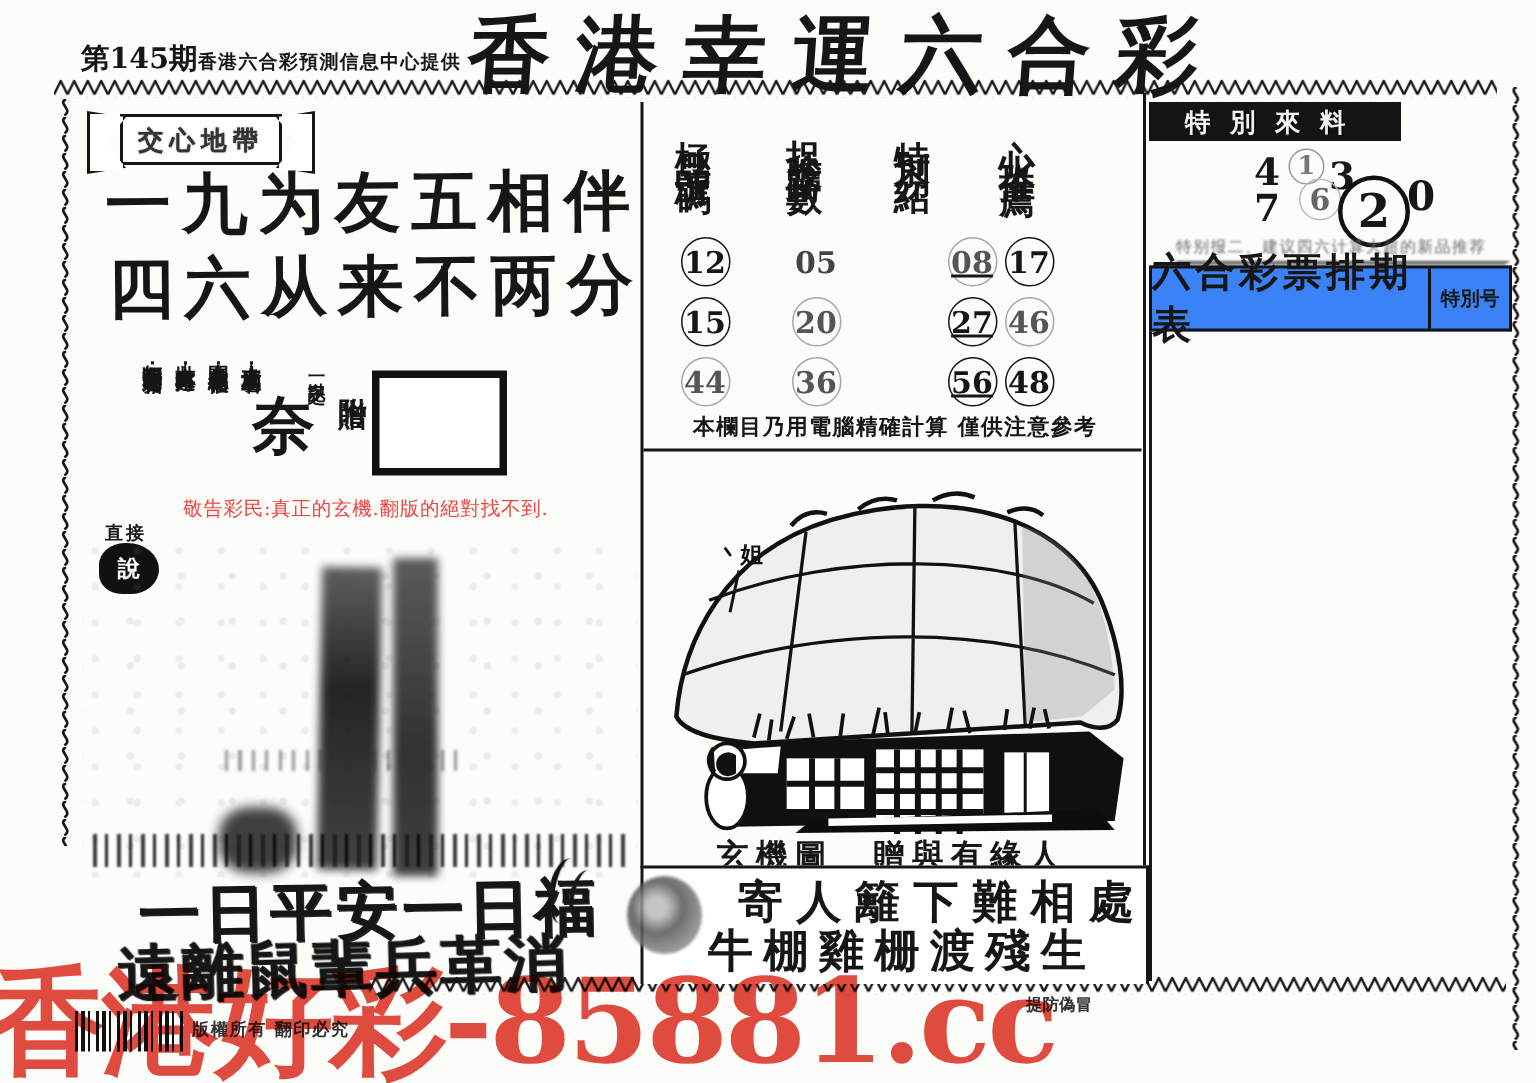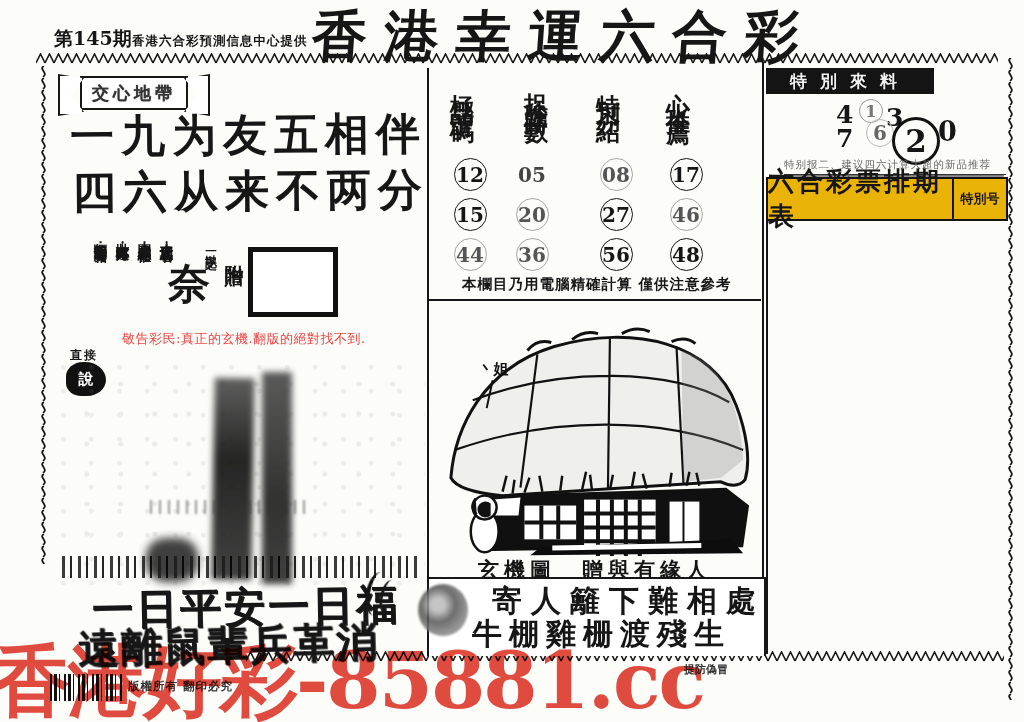--- a/index.html
+++ b/index.html
@@ -65,21 +65,21 @@
             transform:rotate(12deg);filter:blur(.4px);}
   .bverse1{left:92px;top:580px;font-size:41px;font-weight:bold;letter-spacing:3px;transform:rotate(-1deg);
            text-shadow:1px 1px 0 #222;white-space:nowrap;}
   .bverse2{left:78px;top:618px;font-size:41px;font-weight:bold;letter-spacing:2px;transform:rotate(-1.5deg);
            text-shadow:1px 1px 0 #222;filter:blur(.3px);white-space:nowrap;}
 
   
   .tip-head{top:74px;height:175px;font-size:24px;font-weight:bold;letter-spacing:9px;line-height:1;}
   .th0{left:450px;} .th1{left:524px;} .th2{left:596px;} .th3{left:666px;}
   .numcol{top:158px;width:40px;display:flex;flex-direction:column;gap:7px;align-items:center;justify-content:center;}
-  .nc0{left:450px;} .nc1{left:512px;} .nc2{left:596px;} .nc3{left:666px;}
+  .nc0{left:450px;} .nc1{left:524px;} .nc2{left:628px;text-decoration:underline;} .nc3{left:666px;}
   .num{width:31px;height:31px;border:1.8px solid #161616;border-radius:50%;display:flex;align-items:center;
        justify-content:center;font-size:20px;font-weight:bold;font-family:"DejaVu Serif",serif;}
   .num.faded{border-color:rgba(40,40,40,.4);color:#555;}
   .num.nocircle{border-color:transparent;color:#444;}
   .tip-note{left:462px;top:275px;font-size:14.5px;font-weight:bold;letter-spacing:1px;font-family:"DejaVu Sans",sans-serif;}
 
   
   .hut{left:433px;top:310px;width:328px;height:246px;}
   .caption{left:478px;top:556px;font-size:21px;letter-spacing:5px;font-weight:bold;}
   .mverse-box{left:427px;top:577px;width:335px;height:77px;border:2.5px solid #161616;border-bottom:none;background:#fff;}
@@ -100,21 +100,21 @@
        display:flex;align-items:center;justify-content:center;font-size:17px;}
   .rn3{left:886px;top:103px;font-size:25px;}
   .rn6{left:866px;top:119px;width:26px;height:26px;border:1.5px solid #bbb;border-radius:50%;color:#666;
        display:flex;align-items:center;justify-content:center;font-size:20px;}
   .rn2{left:892px;top:117px;width:42px;height:42px;border:3.5px solid #111;border-radius:50%;
        display:flex;align-items:center;justify-content:center;font-size:31px;}
   .rn0{left:938px;top:116px;font-size:27px;}
   .rnote{left:784px;top:158px;width:222px;font-size:10.5px;color:#666;letter-spacing:1px;
          filter:blur(.55px);border-bottom:1.5px solid #333;box-shadow:0 4px 0 -2.2px #777;
          padding-bottom:2px;font-family:"DejaVu Sans",sans-serif;white-space:nowrap;overflow:hidden;}
-  .sched-box{left:766px;top:177px;width:238px;height:40px;border:2.5px solid #141414;background:#eab308;
+  .sched-box{left:766px;top:177px;width:238px;height:40px;border:2.5px solid #141414;background:#3b82f6;
              display:flex;align-items:stretch;}
   .sched-title{flex:1;display:flex;align-items:center;justify-content:center;font-size:26px;
                font-weight:bold;letter-spacing:3px;}
   .sched-badge{width:52px;border-left:2.5px solid #141414;display:flex;align-items:center;
                justify-content:center;font-size:13px;font-weight:bold;}
 
   
   .barcode{left:50px;top:674px;width:72px;height:27px;
      background:repeating-linear-gradient(90deg,#111 0 2px,transparent 2px 4px,#111 4px 7px,transparent 7px 9px,#111 9px 10px,transparent 10px 14px);}
   .copyright{left:128px;top:679px;font-size:11.5px;font-weight:bold;letter-spacing:1px;color:#333;

